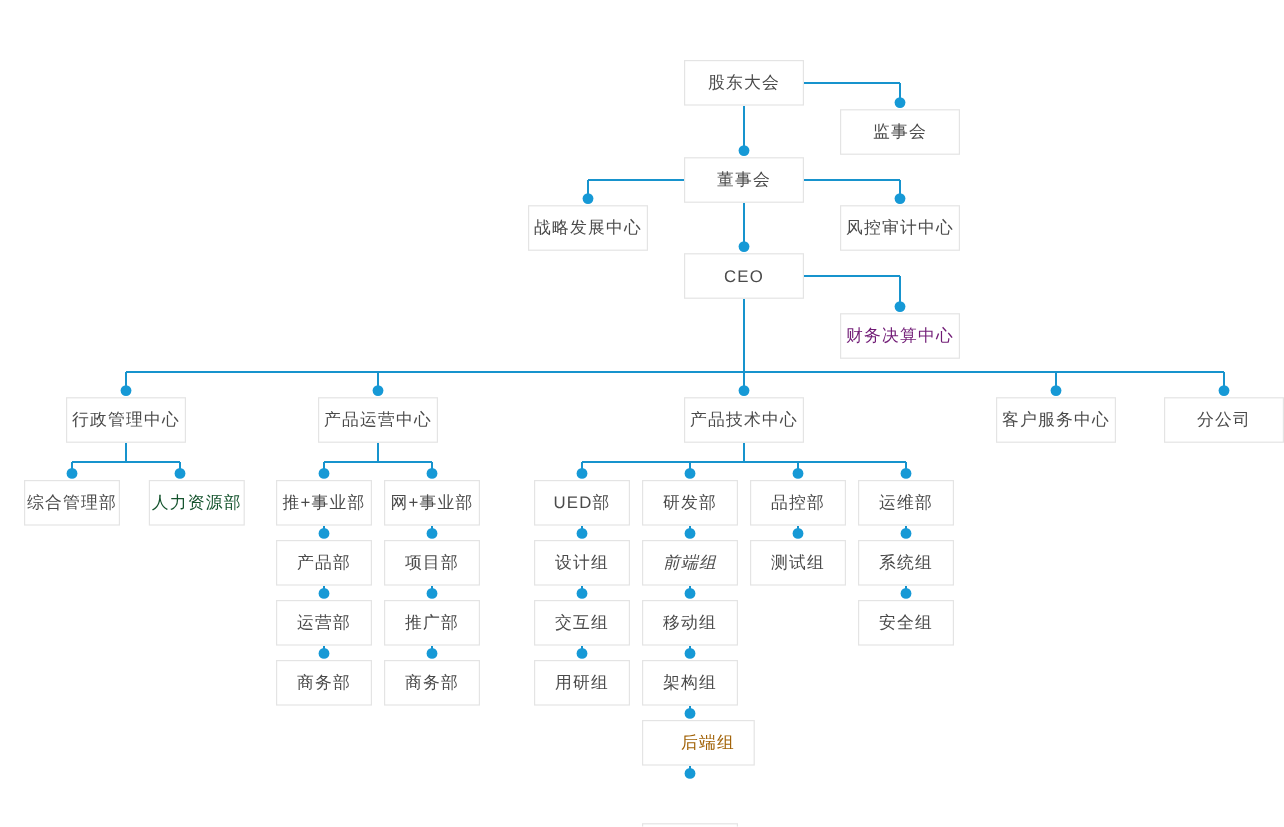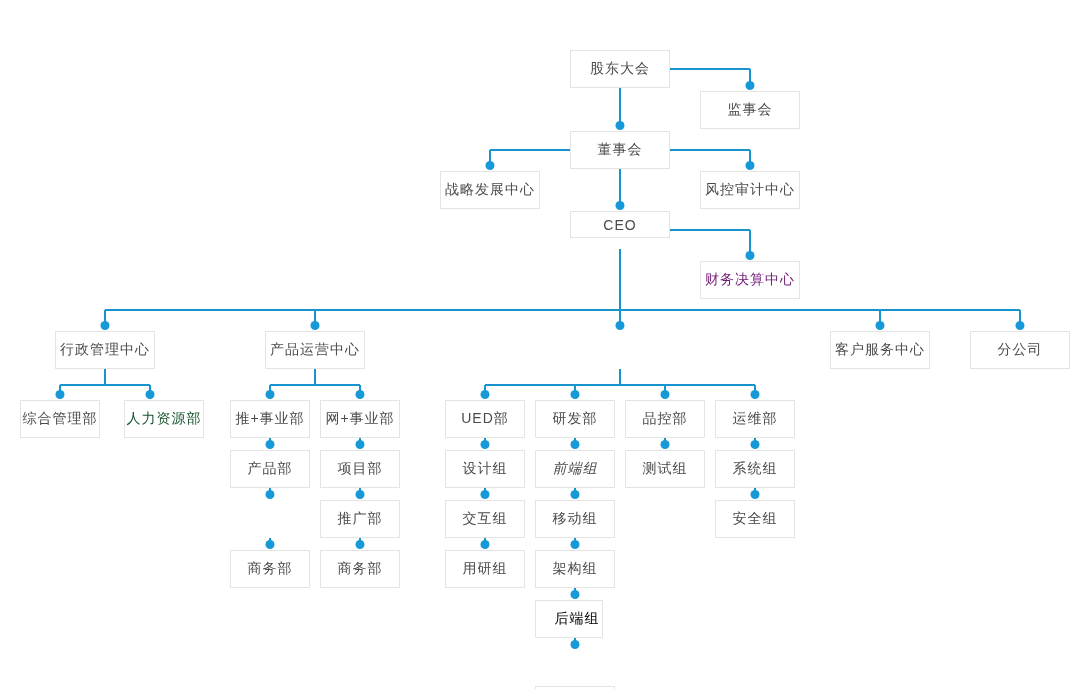--- a/index.html
+++ b/index.html
@@ -126,43 +126,45 @@
       <line x1="755" y1="438" x2="755" y2="446" stroke="#1793cd" stroke-width="2" shape-rendering="crispEdges"></line>
       <circle cx="755" cy="444.5" r="4.5" fill="#1699d6"></circle>
       <line x1="755" y1="488" x2="755" y2="496" stroke="#1793cd" stroke-width="2" shape-rendering="crispEdges"></line>
       <circle cx="755" cy="494.5" r="4.5" fill="#1699d6"></circle>
     </svg>
 <div class="org-node" style="left: 570px; top: 50px; width: 100px; height: 38px; border-color: rgb(228, 228, 228); background: rgb(255, 255, 255); color: rgb(74, 74, 74);">股东大会</div>
     <div class="org-node" style="left: 700px; top: 91px; width: 100px; height: 38px; border-color: rgb(228, 228, 228); background: rgb(255, 255, 255); color: rgb(74, 74, 74);">监事会</div>
     <div class="org-node" style="left: 570px; top: 131px; width: 100px; height: 38px; border-color: rgb(228, 228, 228); background: rgb(255, 255, 255); color: rgb(74, 74, 74);">董事会</div>
     <div class="org-node" style="left: 440px; top: 171px; width: 100px; height: 38px; border-color: rgb(228, 228, 228); background: rgb(255, 255, 255); color: rgb(74, 74, 74);">战略发展中心</div>
     <div class="org-node" style="left: 700px; top: 171px; width: 100px; height: 38px; border-color: rgb(228, 228, 228); background: rgb(255, 255, 255); color: rgb(74, 74, 74);">风控审计中心</div>
-    <div class="org-node" style="left: 570px; top: 211px; width: 100px; height: 27px; border-color: rgb(228, 228, 228); background: rgb(255, 255, 255); color: rgb(74, 74, 74);">CEO</div>
+    <div class="org-node" style="left: 570px; top: 211px; width: 100px; height: 38px; border-color: rgb(228, 228, 228); background: rgb(255, 255, 255); color: rgb(74, 74, 74);">CEO</div>
     <div class="org-node" style="left: 700px; top: 261px; width: 100px; height: 38px; border-color: rgb(228, 228, 228); background: rgb(255, 255, 255); color: #701a75;">财务决算中心</div>
     <div class="org-node" style="left: 55px; top: 331px; width: 100px; height: 38px; border-color: rgb(228, 228, 228); background: rgb(255, 255, 255); color: rgb(74, 74, 74);">行政管理中心</div>
     <div class="org-node" style="left: 265px; top: 331px; width: 100px; height: 38px; border-color: rgb(228, 228, 228); background: rgb(255, 255, 255); color: rgb(74, 74, 74);">产品运营中心</div>
+    <div class="org-node" style="left: 570px; top: 331px; width: 100px; height: 38px; border-color: rgb(228, 228, 228); background: rgb(255, 255, 255); color: rgb(74, 74, 74);">产品技术中心</div>
     <div class="org-node" style="left: 830px; top: 331px; width: 100px; height: 38px; border-color: rgb(228, 228, 228); background: rgb(255, 255, 255); color: rgb(74, 74, 74);">客户服务中心</div>
     <div class="org-node" style="left: 970px; top: 331px; width: 100px; height: 38px; border-color: rgb(228, 228, 228); background: rgb(255, 255, 255); color: rgb(74, 74, 74);">分公司</div>
     <div class="org-node" style="left: 20px; top: 400px; width: 80px; height: 38px; border-color: rgb(228, 228, 228); background: rgb(255, 255, 255); color: rgb(74, 74, 74);">综合管理部</div>
     <div class="org-node" style="left: 124px; top: 400px; width: 80px; height: 38px; border-color: rgb(228, 228, 228); background: rgb(255, 255, 255); color: #14532d;">人力资源部</div>
     <div class="org-node" style="left: 230px; top: 400px; width: 80px; height: 38px; border-color: rgb(228, 228, 228); background: rgb(255, 255, 255); color: rgb(74, 74, 74);">推+事业部</div>
     <div class="org-node" style="left: 320px; top: 400px; width: 80px; height: 38px; border-color: rgb(228, 228, 228); background: rgb(255, 255, 255); color: rgb(74, 74, 74);">网+事业部</div>
     <div class="org-node" style="left: 445px; top: 400px; width: 80px; height: 38px; border-color: rgb(228, 228, 228); background: rgb(255, 255, 255); color: rgb(74, 74, 74);">UED部</div>
     <div class="org-node" style="left: 535px; top: 400px; width: 80px; height: 38px; border-color: rgb(228, 228, 228); background: rgb(255, 255, 255); color: rgb(74, 74, 74);">研发部</div>
     <div class="org-node" style="left: 625px; top: 400px; width: 80px; height: 38px; border-color: rgb(228, 228, 228); background: rgb(255, 255, 255); color: rgb(74, 74, 74);">品控部</div>
     <div class="org-node" style="left: 715px; top: 400px; width: 80px; height: 38px; border-color: rgb(228, 228, 228); background: rgb(255, 255, 255); color: rgb(74, 74, 74);">运维部</div>
     <div class="org-node" style="left: 230px; top: 450px; width: 80px; height: 38px; border-color: rgb(228, 228, 228); background: rgb(255, 255, 255); color: rgb(74, 74, 74);">产品部</div>
     <div class="org-node" style="left: 320px; top: 450px; width: 80px; height: 38px; border-color: rgb(228, 228, 228); background: rgb(255, 255, 255); color: rgb(74, 74, 74);">项目部</div>
     <div class="org-node" style="left: 445px; top: 450px; width: 80px; height: 38px; border-color: rgb(228, 228, 228); background: rgb(255, 255, 255); color: rgb(74, 74, 74);">设计组</div>
     <div class="org-node" style="left: 535px; top: 450px; width: 80px; height: 38px; border-color: rgb(228, 228, 228); background: rgb(255, 255, 255); color: rgb(74, 74, 74); font-style: italic;">前端组</div>
     <div class="org-node" style="left: 625px; top: 450px; width: 80px; height: 38px; border-color: rgb(228, 228, 228); background: rgb(255, 255, 255); color: rgb(74, 74, 74);">测试组</div>
     <div class="org-node" style="left: 715px; top: 450px; width: 80px; height: 38px; border-color: rgb(228, 228, 228); background: rgb(255, 255, 255); color: rgb(74, 74, 74);">系统组</div>
+    <div class="org-node" style="left: 230px; top: 500px; width: 80px; height: 38px; border-color: rgb(228, 228, 228); background: rgb(255, 255, 255); color: rgb(74, 74, 74);">运营部</div>
     <div class="org-node" style="left: 320px; top: 500px; width: 80px; height: 38px; border-color: rgb(228, 228, 228); background: rgb(255, 255, 255); color: rgb(74, 74, 74);">推广部</div>
     <div class="org-node" style="left: 445px; top: 500px; width: 80px; height: 38px; border-color: rgb(228, 228, 228); background: rgb(255, 255, 255); color: rgb(74, 74, 74);">交互组</div>
     <div class="org-node" style="left: 535px; top: 500px; width: 80px; height: 38px; border-color: rgb(228, 228, 228); background: rgb(255, 255, 255); color: rgb(74, 74, 74);">移动组</div>
     <div class="org-node" style="left: 715px; top: 500px; width: 80px; height: 38px; border-color: rgb(228, 228, 228); background: rgb(255, 255, 255); color: rgb(74, 74, 74);">安全组</div>
     <div class="org-node" style="left: 230px; top: 550px; width: 80px; height: 38px; border-color: rgb(228, 228, 228); background: rgb(255, 255, 255); color: rgb(74, 74, 74);">商务部</div>
     <div class="org-node" style="left: 320px; top: 550px; width: 80px; height: 38px; border-color: rgb(228, 228, 228); background: rgb(255, 255, 255); color: rgb(74, 74, 74);">商务部</div>
     <div class="org-node" style="left: 445px; top: 550px; width: 80px; height: 38px; border-color: rgb(228, 228, 228); background: rgb(255, 255, 255); color: rgb(74, 74, 74);">用研组</div>
     <div class="org-node" style="left: 535px; top: 550px; width: 80px; height: 38px; border-color: rgb(228, 228, 228); background: rgb(255, 255, 255); color: rgb(74, 74, 74);">架构组</div>
-    <div class="org-node" style="left: 535px; top: 600px; width: 68px; height: 38px; border-color: rgb(228, 228, 228); background: rgb(255, 255, 255); color: #000000; padding-left: 16px;">后端组</div>
+    <div class="org-node" style="left: 535px; top: 600px; width: 94px; height: 38px; border-color: rgb(228, 228, 228); background: rgb(255, 255, 255); color: #a16207; padding-left: 16px;">后端组</div>
     <div class="org-node" style="left: 535px; top: 686px; width: 80px; height: 38px; border-color: rgb(228, 228, 228); background: rgb(255, 255, 255); color: rgb(74, 74, 74);">数据组</div>
   </div>
 
 </body></html>

